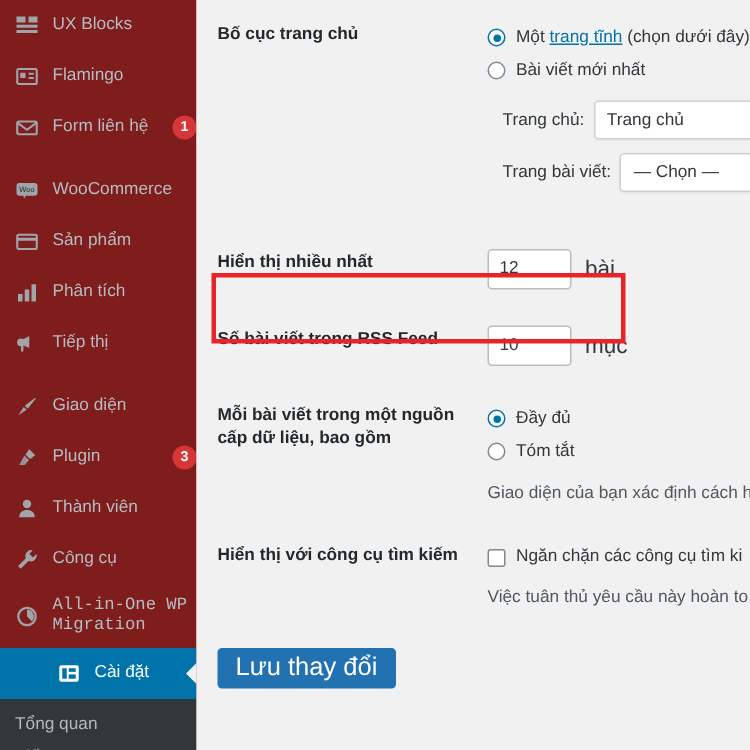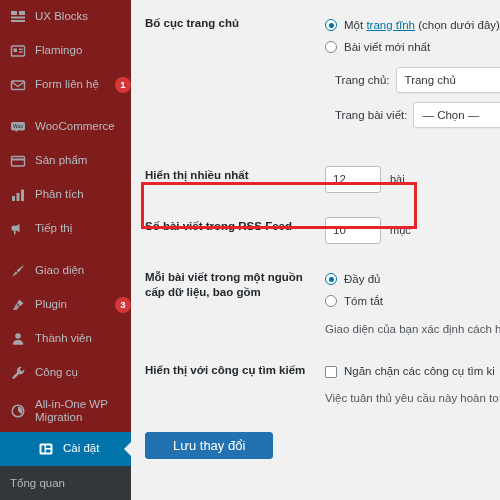--- a/index.html
+++ b/index.html
@@ -31,21 +31,21 @@
   }
   .menu-item.two-line { height: 42px; align-items: center; }
   .menu-item .ico {
     width: 20px; height: 20px;
     flex: 0 0 20px;
     margin-right: 7px;
     display: flex; align-items: center; justify-content: center;
     color: #a0a5aa;
   }
   .menu-item .lbl { flex: 1 1 auto; }
-  .menu-item .lbl.wrap { white-space: normal; line-height: 1.12; }
+  .menu-item .lbl.wrap { white-space: normal; line-height: 1.12; font-family: Liberation Mono, monospace; }
   .menu-item.active {
     background: #0073aa;
     color: #fff;
     padding-left: 36px;
   }
   .menu-item.active .ico { color: #fff; }
   .menu-item.active::after {
     content: "";
     position: absolute;
     right: -1px; top: 50%;
@@ -163,39 +163,39 @@
   .num-input {
     width: 56px; height: 27px;
     background: #fff;
     border: 1px solid #b9bdc1;
     border-radius: 3px;
     display: flex; align-items: center;
     padding: 0 7px;
     font-size: 11.5px;
     color: #32373c;
   }
-  .unit { font-size: 11px; color: #32373c; margin-left: 9px; }
+  .unit { font-size: 15px; color: #32373c; margin-left: 9px; }
   .field-inline { display: flex; align-items: center; }
 
   .helper {
     font-size: 11.5px;
     color: #50575e;
     margin-top: 10px;
     white-space: nowrap;
   }
 
   .save-btn {
     display: inline-flex; align-items: center; justify-content: center;
     height: 27px;
-    padding: 0 27px;
+    padding: 0 11px;
     background: #2271b1;
     border: 1px solid #2271b1;
     border-radius: 3px;
     color: #fff;
-    font-size: 13px;
+    font-size: 17px;
     cursor: pointer;
   }
 
   #highlight {
     position: absolute;
     left: 141px; top: 182px;
     width: 276px; height: 47px;
     border: 3px solid #e8242a;
     pointer-events: none;
     z-index: 40;

